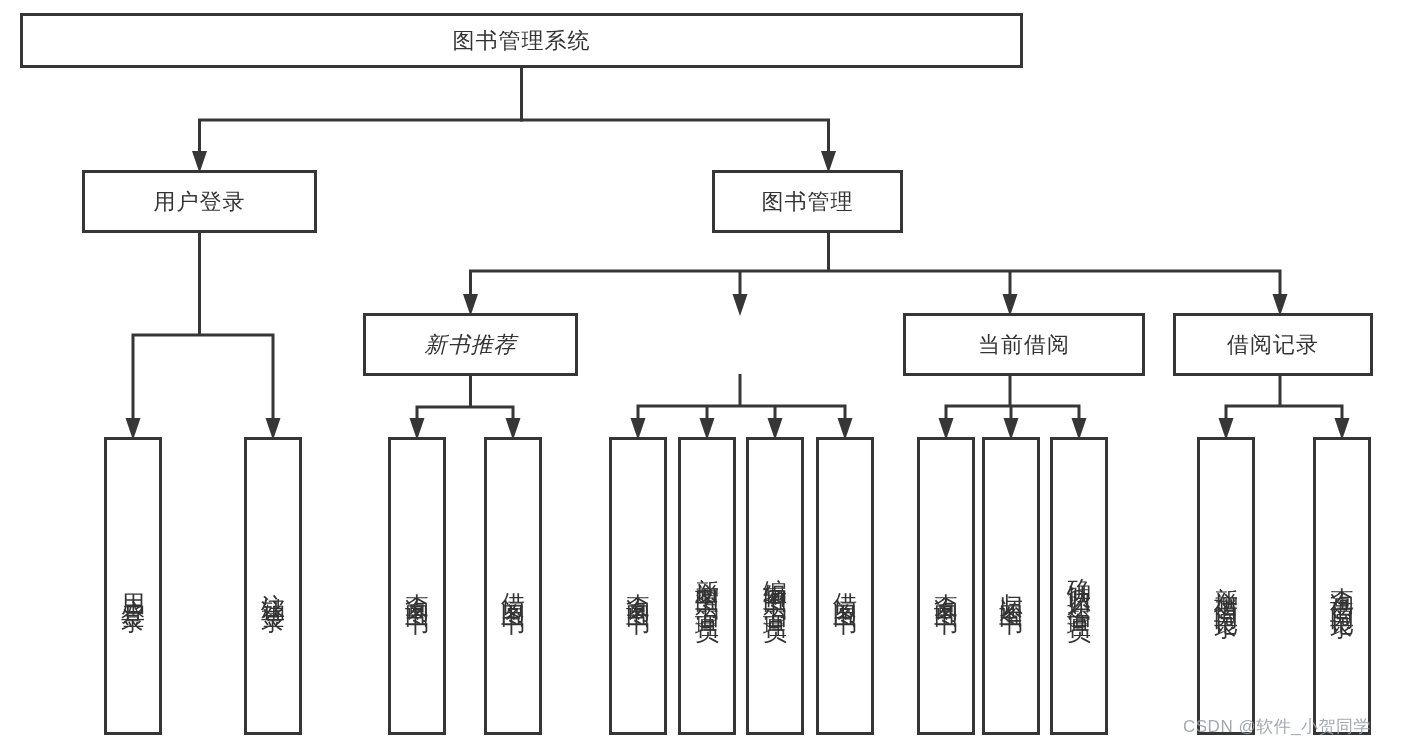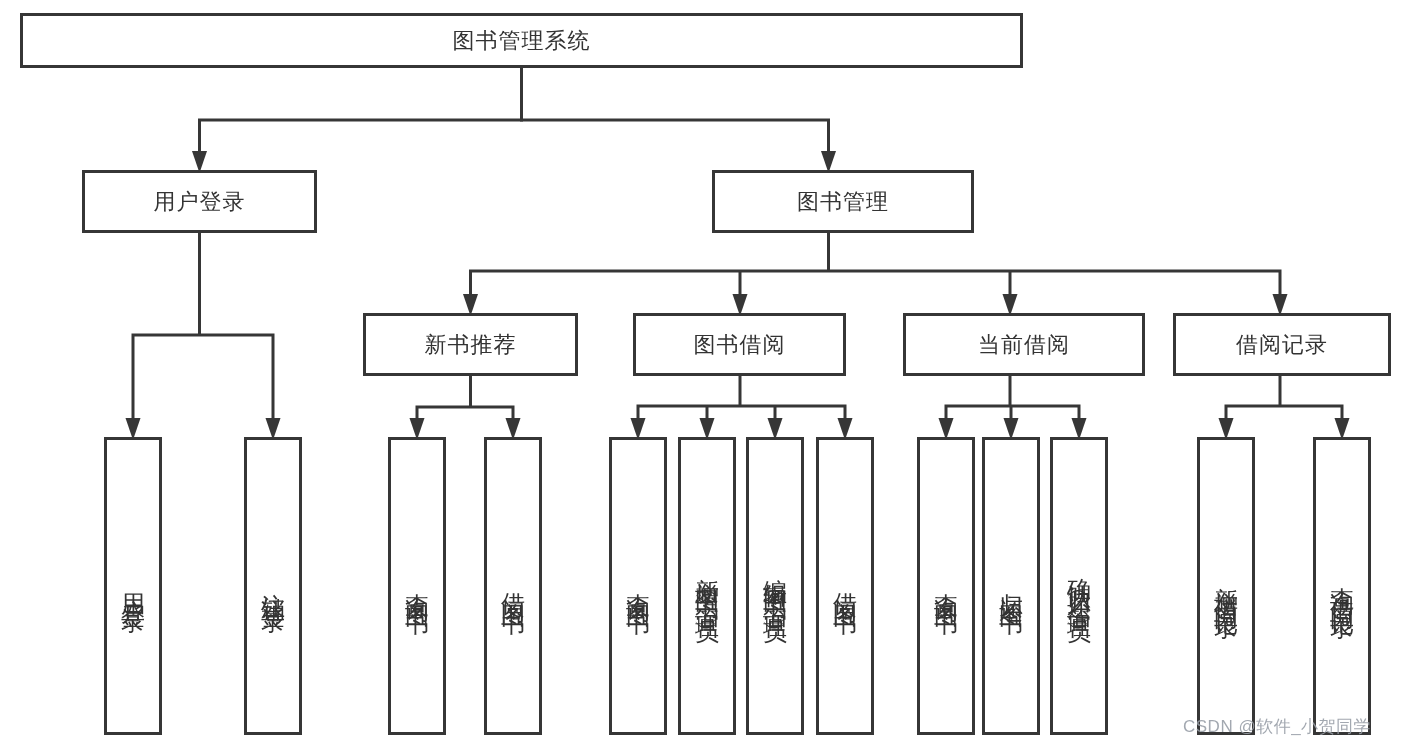--- a/index.html
+++ b/index.html
@@ -10,27 +10,27 @@
   .canvas{position:absolute;left:0;top:0;width:1405px;height:747px;}
   .node{
     position:absolute;box-sizing:border-box;border:3px solid #363636;background:#ffffff;
     display:flex;align-items:center;justify-content:center;
     color:#333333;font-size:22px;letter-spacing:1px;z-index:1;
   }
   
   .n-root{left:20px;top:13px;width:1003px;height:55px;}
   
   .n-l2a{left:82px;top:170px;width:235px;height:63px;}
-  .n-l2b{left:712px;top:170px;width:262px;height:63px;}
+  .n-l2b{left:712px;top:170px;width:191px;height:63px;}
   
   .n-l3{top:313px;height:63px;}
-  .n-l3a{left:363px;width:215px;}
+  .n-l3a{left:363px;width:215px;font-style:italic;}
   .n-l3b{left:633px;width:213px;}
   .n-l3c{left:903px;width:242px;}
-  .n-l3d{left:1173px;width:218px;text-align:center;}
+  .n-l3d{left:1173px;width:200px;text-align:center;}
   
   .leaf{
     top:437px;width:58px;height:298px;
     writing-mode:vertical-rl;text-orientation:mixed;
     font-size:24px;letter-spacing:6px;line-height:1;
   }
   .lf1{left:104px;}  .lf2{left:244px;}
   .lf3{left:388px;}  .lf4{left:484px;}
   .lf5{left:609px;}  .lf6{left:678px;}  .lf7{left:746px;}  .lf8{left:816px;}
   .lf9{left:917px;}  .lf10{left:982px;} .lf11{left:1050px;}
@@ -100,21 +100,20 @@
       <polygon points="1334.5,418 1349.5,418 1342,440"></polygon>
     </g>
   </svg>
 
   <div class="node n-root">图书管理系统</div>
 
   <div class="node n-l2a">用户登录</div>
   <div class="node n-l2b">图书管理</div>
 
   <div class="node n-l3 n-l3a">新书推荐</div>
-  <div class="node n-l3 n-l3b">图书借阅</div>
   <div class="node n-l3 n-l3c">当前借阅</div>
   <div class="node n-l3 n-l3d">借阅记录</div>
 
   <div class="node leaf lf1">用户登录</div>
   <div class="node leaf lf2">注销登录</div>
 
   <div class="node leaf lf3">查询图书</div>
   <div class="node leaf lf4">借阅图书</div>
 
   <div class="node leaf lf5">查询图书</div>

